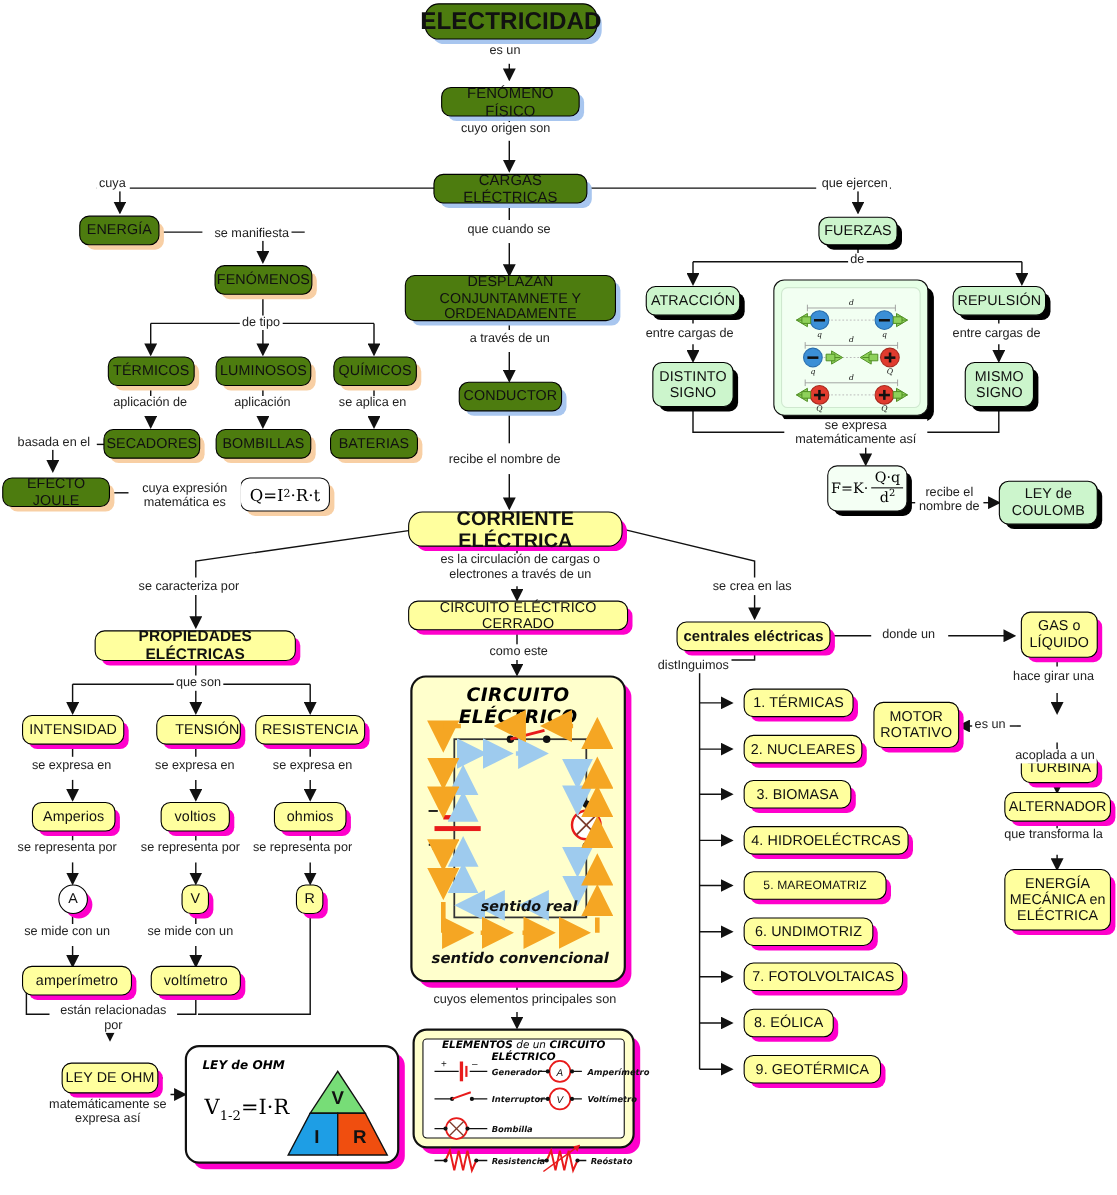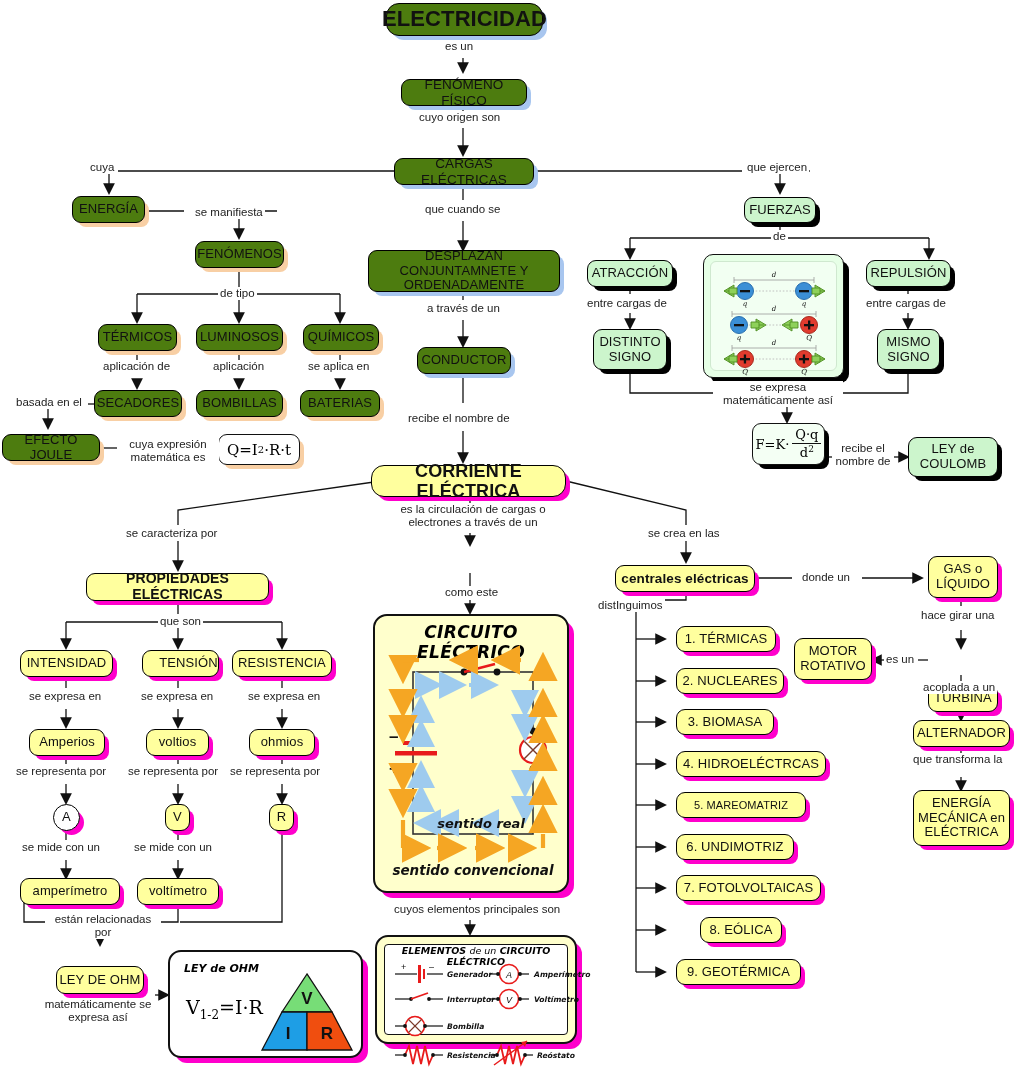--- a/index.html
+++ b/index.html
@@ -325,20 +325,21 @@
         <text x="41" y="119">Q</text>
         <text x="100" y="119">Q</text>
       </g>
     </svg>
   </div>
 
   <div class="node yellow bold round" style="left:371px;top:465px;width:195px;height:32px;font-size:18px;font-weight:bold;">CORRIENTE ELÉCTRICA</div>
 
   <div class="node yellow bold" style="left:86px;top:573px;width:183px;height:28px;font-size:14px;font-weight:bold;">PROPIEDADES ELÉCTRICAS</div>
 
+  <div class="node yellow" style="left:371px;top:546px;width:200px;height:27px;font-size:13px;">CIRCUITO ELÉCTRICO CERRADO</div>
 
   <div class="node yellow bold" style="left:615px;top:565px;width:140px;height:27px;font-size:13.5px;font-weight:bold;">centrales eléctricas</div>
 
   <div class="node yellow" style="left:20px;top:650px;width:93px;height:27px;">INTENSIDAD</div>
   <div class="node yellow" style="left:142px;top:650px;width:77px;height:27px;padding-left:16px;">TENSIÓN</div>
   <div class="node yellow" style="left:232px;top:650px;width:100px;height:27px;">RESISTENCIA</div>
 
   <div class="node yellow" style="left:29px;top:729px;width:76px;height:27px;">Amperios</div>
   <div class="node yellow" style="left:146px;top:729px;width:63px;height:27px;">voltios</div>
   <div class="node yellow" style="left:249px;top:729px;width:66px;height:27px;">ohmios</div>
@@ -359,21 +360,21 @@
   <div class="node yellow" style="left:913px;top:790px;width:97px;height:56px;">ENERGÍA MECÁNICA en ELÉCTRICA</div>
 
   <div id="centrales-list">
       <div class="node yellow" style="left: 676px; top: 626px; width: 100px; height: 26px; font-size: 13px;">1. TÉRMICAS</div>
       <div class="node yellow" style="left: 676px; top: 668px; width: 108px; height: 26px; font-size: 13px;">2. NUCLEARES</div>
       <div class="node yellow" style="left: 676px; top: 709px; width: 98px; height: 26px; font-size: 13px;">3. BIOMASA</div>
       <div class="node yellow" style="left: 676px; top: 751px; width: 150px; height: 26px; font-size: 13px;">4. HIDROELÉCTRCAS</div>
       <div class="node yellow" style="left: 676px; top: 792px; width: 130px; height: 26px; font-size: 11px;">5. MAREOMATRIZ</div>
       <div class="node yellow" style="left: 676px; top: 834px; width: 118px; height: 26px; font-size: 13px;">6. UNDIMOTRIZ</div>
       <div class="node yellow" style="left: 676px; top: 875px; width: 145px; height: 26px; font-size: 13px;">7. FOTOLVOLTAICAS</div>
-      <div class="node yellow" style="left: 700px; top: 917px; width: 82px; height: 26px; font-size: 13px;">8. EÓLICA</div>
+      <div class="node yellow" style="left: 676px; top: 917px; width: 82px; height: 26px; font-size: 13px;">8. EÓLICA</div>
       <div class="node yellow" style="left: 676px; top: 959px; width: 125px; height: 26px; font-size: 13px;">9. GEOTÉRMICA</div>
     </div>
 
   <div class="lbl" style="left:443px;top:40px;">es un</div>
   <div class="lbl" style="left:417px;top:111px;">cuyo origen son</div>
   <div class="lbl" style="left:88px;top:161px;">cuya</div>
   <div class="lbl" style="left:745px;top:161px;">que ejercen</div>
   <div class="lbl" style="left:423px;top:203px;">que cuando se</div>
   <div class="lbl" style="left:193px;top:206px;">se  manifiesta</div>
   <div class="lbl" style="left:218px;top:287px;">de tipo</div>

